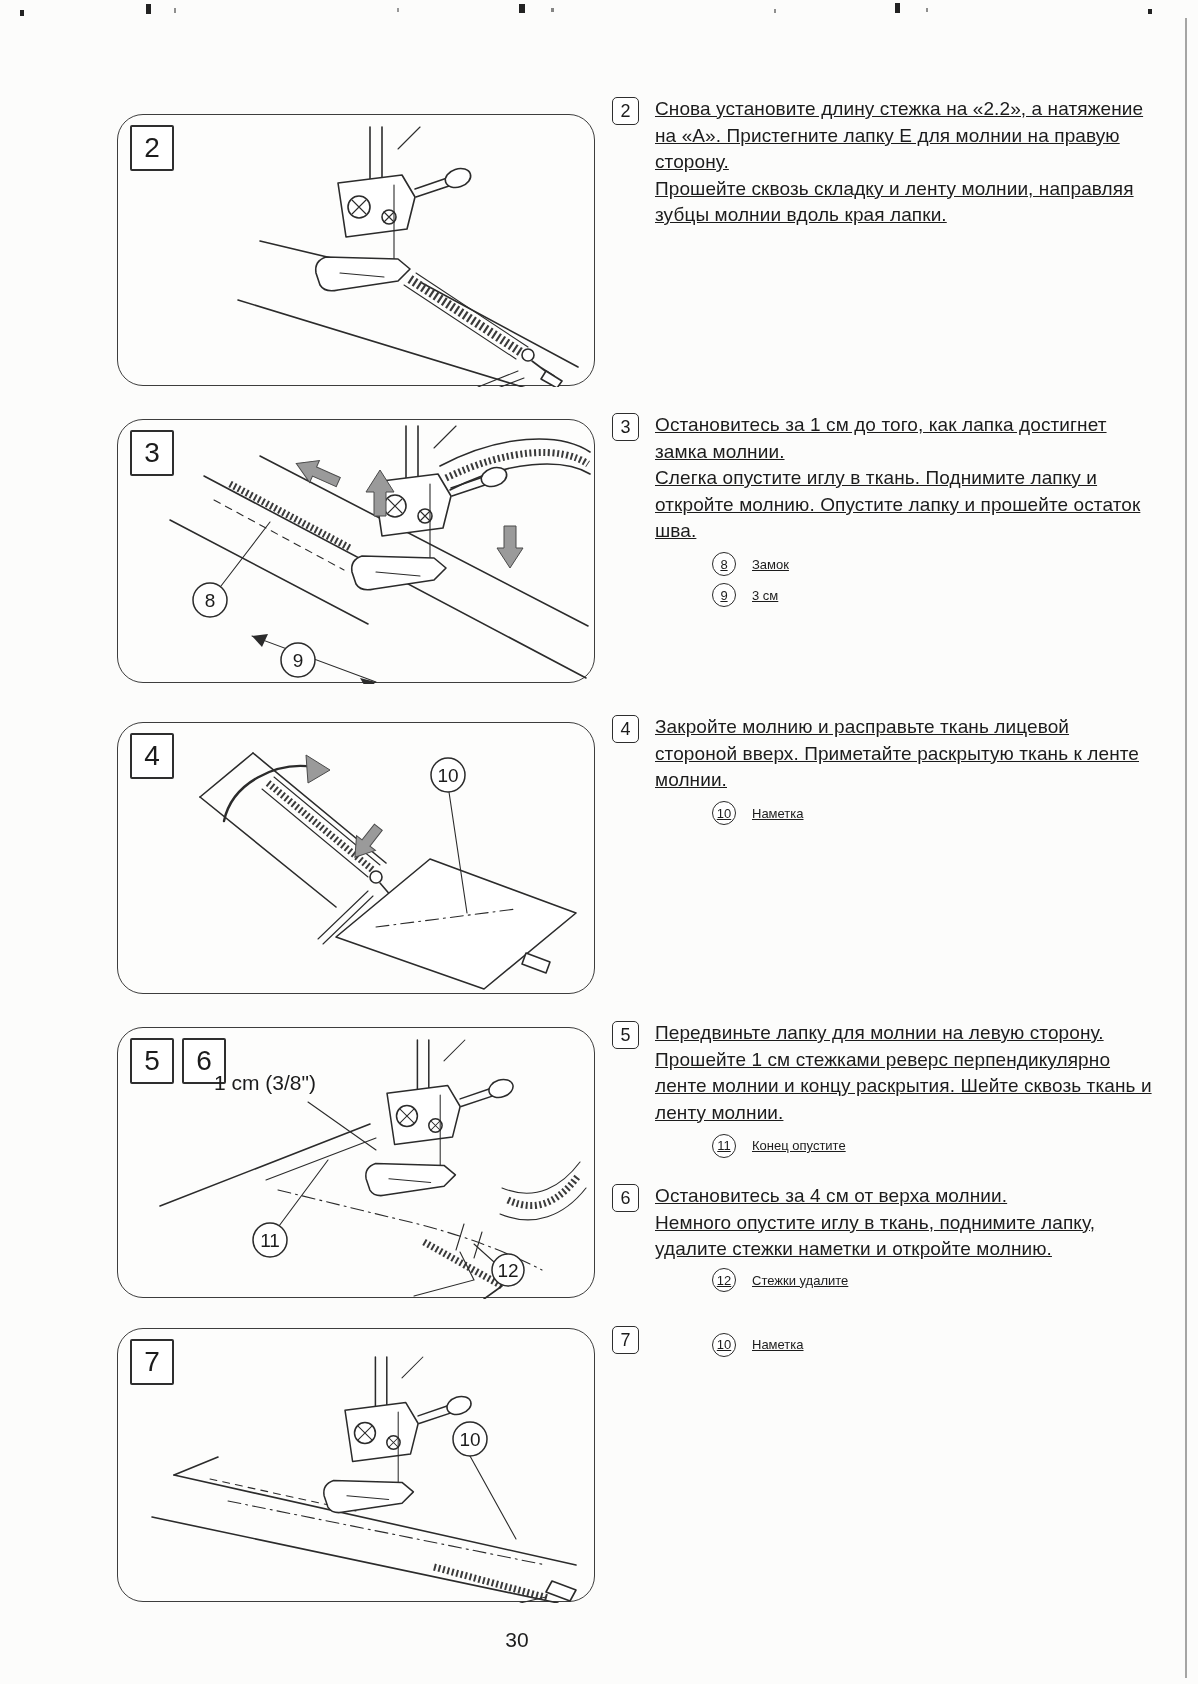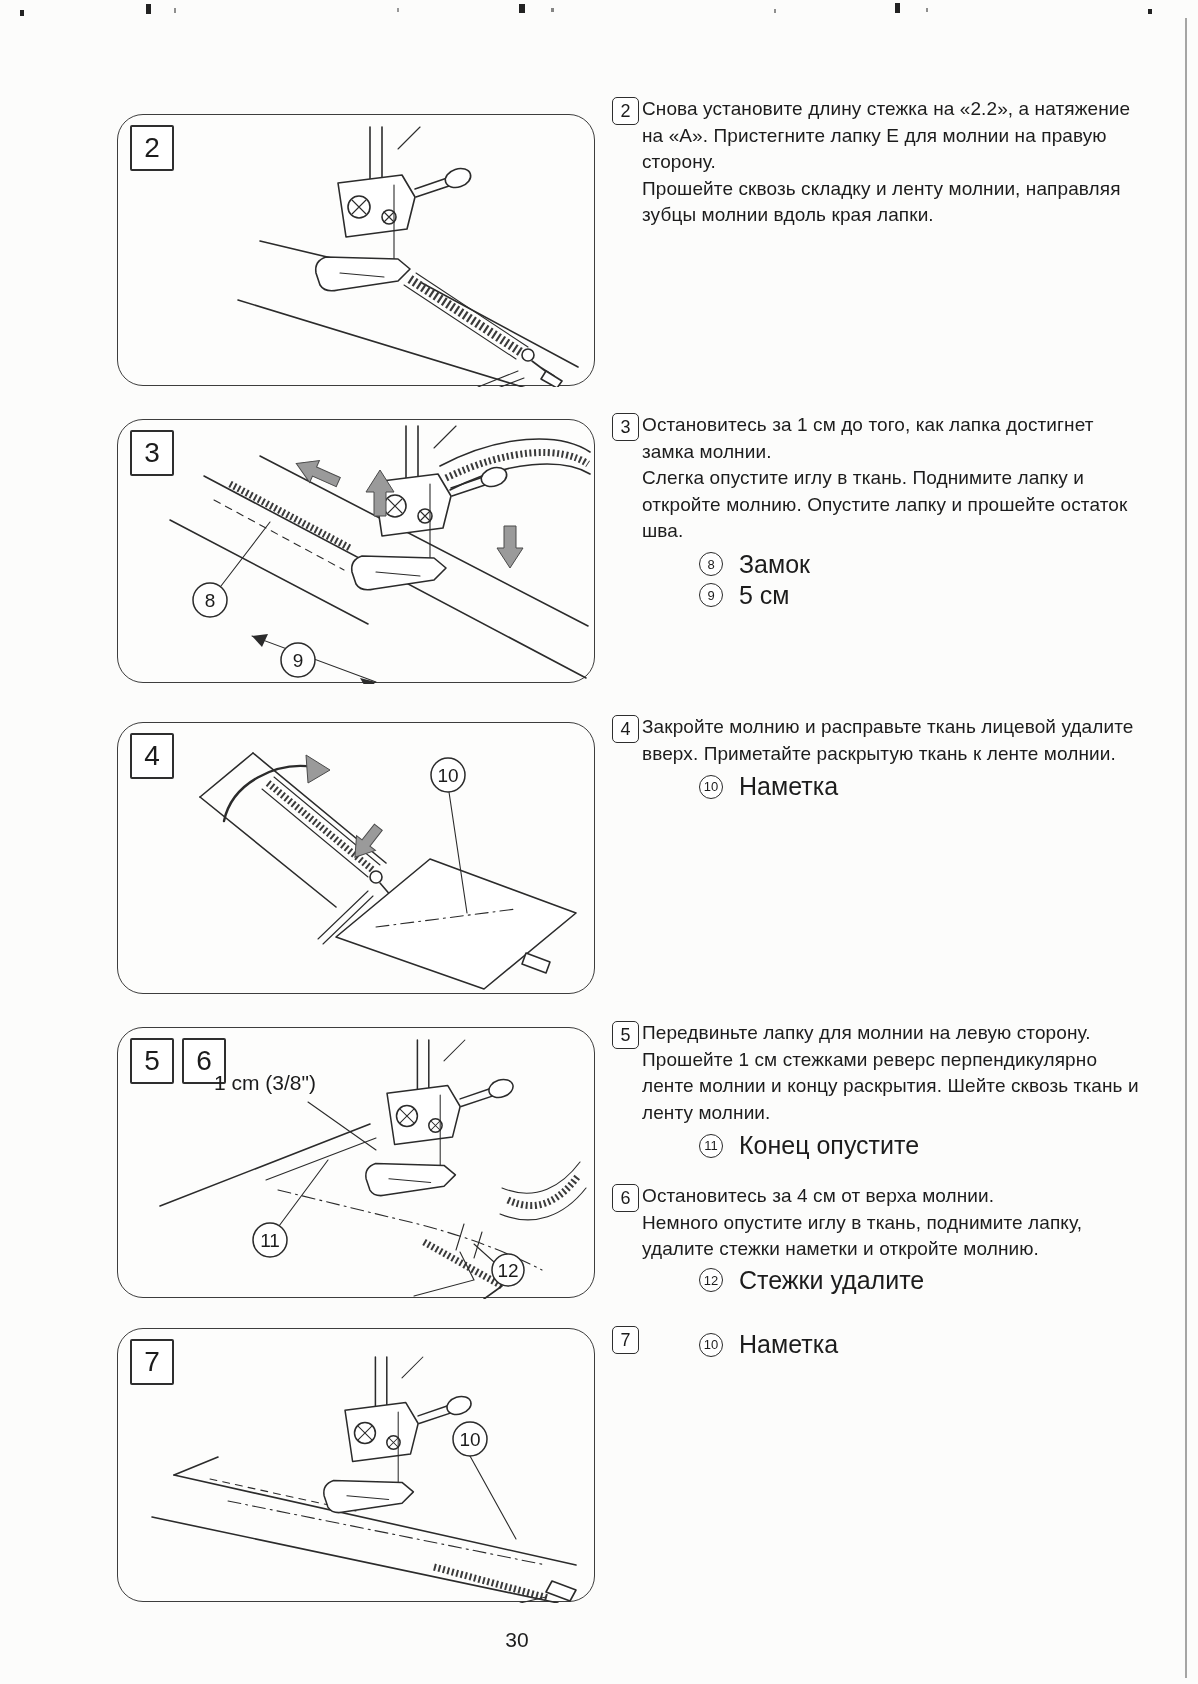--- a/index.html
+++ b/index.html
@@ -41,30 +41,30 @@
   .ahead{fill:#2b2b2b;stroke:none;}
 
   
   .step{position:absolute;left:612px;width:540px;display:flex;align-items:flex-start;}
   .step-num{
     flex:0 0 auto;width:25px;height:26px;margin-top:1px;
     border:1.8px solid #2e2e2e;border-radius:5px;background:#fff;
     display:flex;align-items:center;justify-content:center;
     font-size:18px;
   }
-  .step-body{margin-left:3px;width:497px;}
+  .step-body{margin-left:16px;width:497px;text-decoration:underline;}
   .step-text{font-size:19px;line-height:26.5px;white-space:pre-line;letter-spacing:.1px;}
   .legend{margin-top:6px;margin-left:57px;}
   .legend-row{display:flex;align-items:center;margin-top:4px;height:27px;}
   .cnum{
     flex:0 0 auto;width:22px;height:22px;border:1.4px solid #2a2a2a;border-radius:50%;
     display:inline-flex;align-items:center;justify-content:center;
     font-size:13px;background:#fff;
   }
-  .legend-label{margin-left:16px;font-size:25px;}
+  .legend-label{margin-left:16px;font-size:13px;}
 
   .page-number{position:absolute;left:0;top:1628px;width:1034px;text-align:center;font-size:21px;}
 </style>
 </head>
 <body>
 
 <div class="page">
 
   <div>
     <div class="speck" style="left:20px;top:10px;width:4px;height:6px;"></div>
@@ -251,30 +251,30 @@
     <div class="step-body">
       <div class="step-text">Остановитесь за 1 см до того, как лапка достигнет замка молнии.
 Слегка опустите иглу в ткань. Поднимите лапку и откройте молнию. Опустите лапку и прошейте остаток шва.</div>
       <div class="legend">
         <div class="legend-row">
           <span class="cnum">8</span>
           <span class="legend-label">Замок</span>
         </div>
         <div class="legend-row">
           <span class="cnum">9</span>
-          <span class="legend-label">5 см</span>
+          <span class="legend-label">3 см</span>
         </div>
       </div>
     </div>
   </div>
 
   <div class="step" style="top:714px;">
     <div class="step-num">4</div>
     <div class="step-body">
-      <div class="step-text">Закройте молнию и расправьте ткань лицевой удалите вверх. Приметайте раскрытую ткань к ленте молнии.</div>
+      <div class="step-text">Закройте молнию и расправьте ткань лицевой стороной вверх. Приметайте раскрытую ткань к ленте молнии.</div>
       <div class="legend">
         <div class="legend-row">
           <span class="cnum">10</span>
           <span class="legend-label">Наметка</span>
         </div>
       </div>
     </div>
   </div>
 
   <div class="step" style="top:1020px;">

